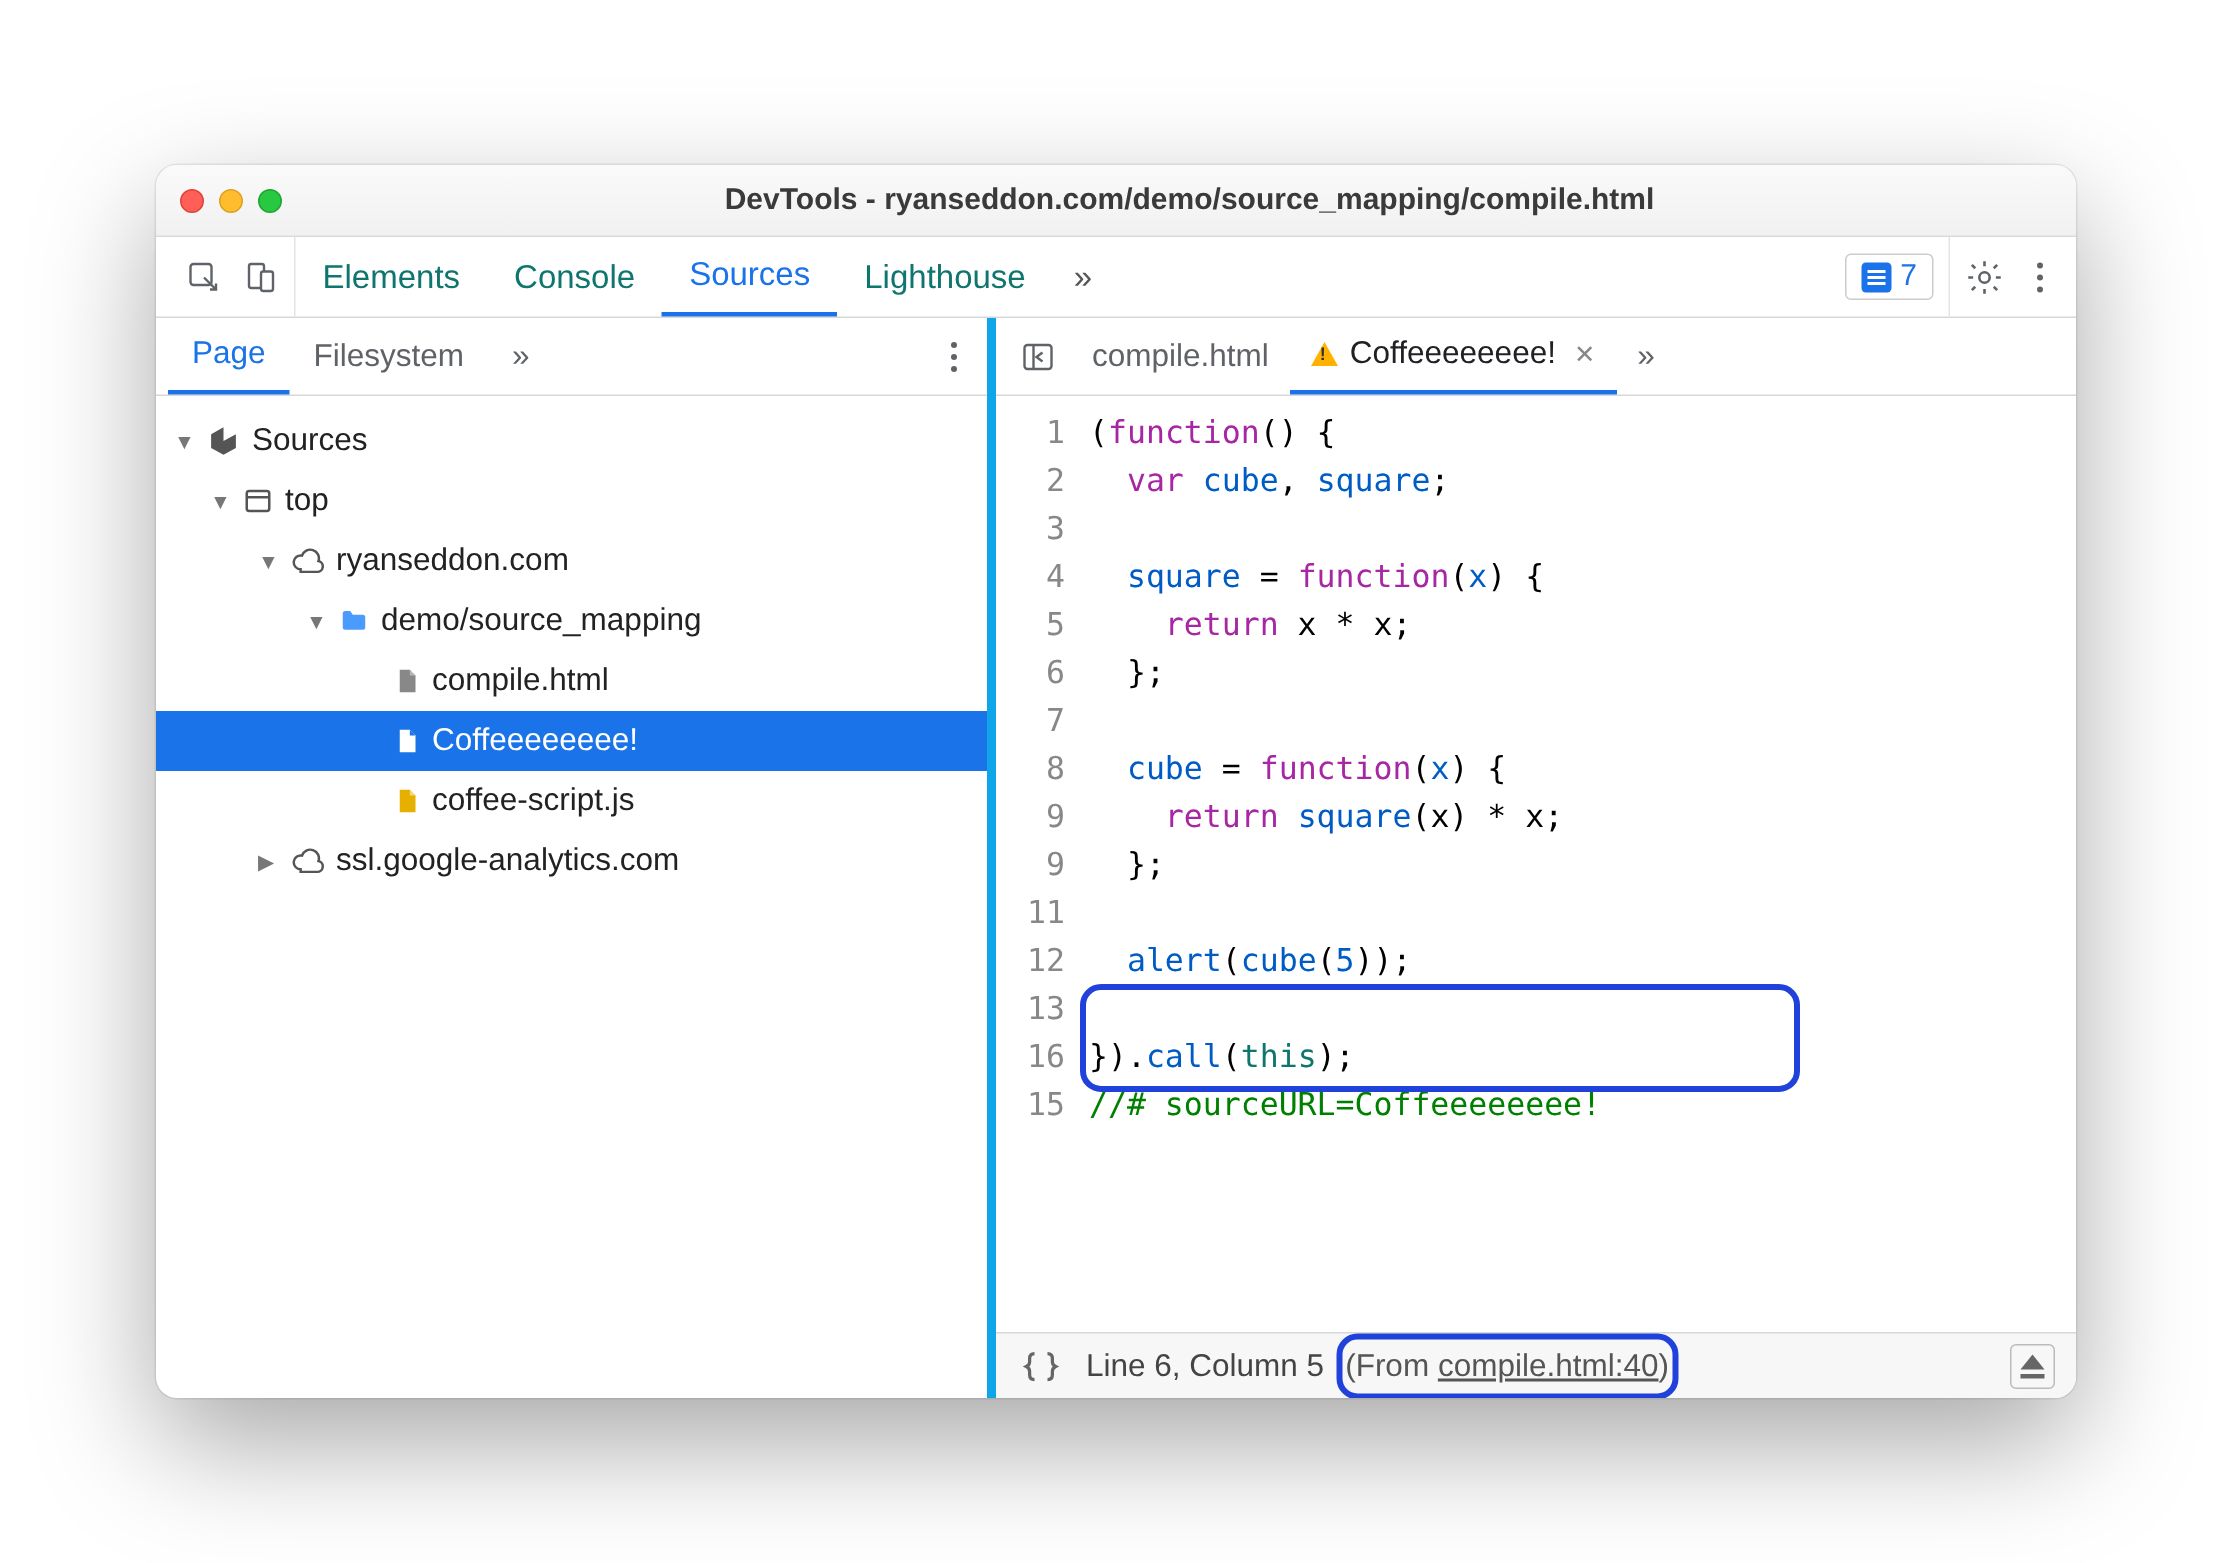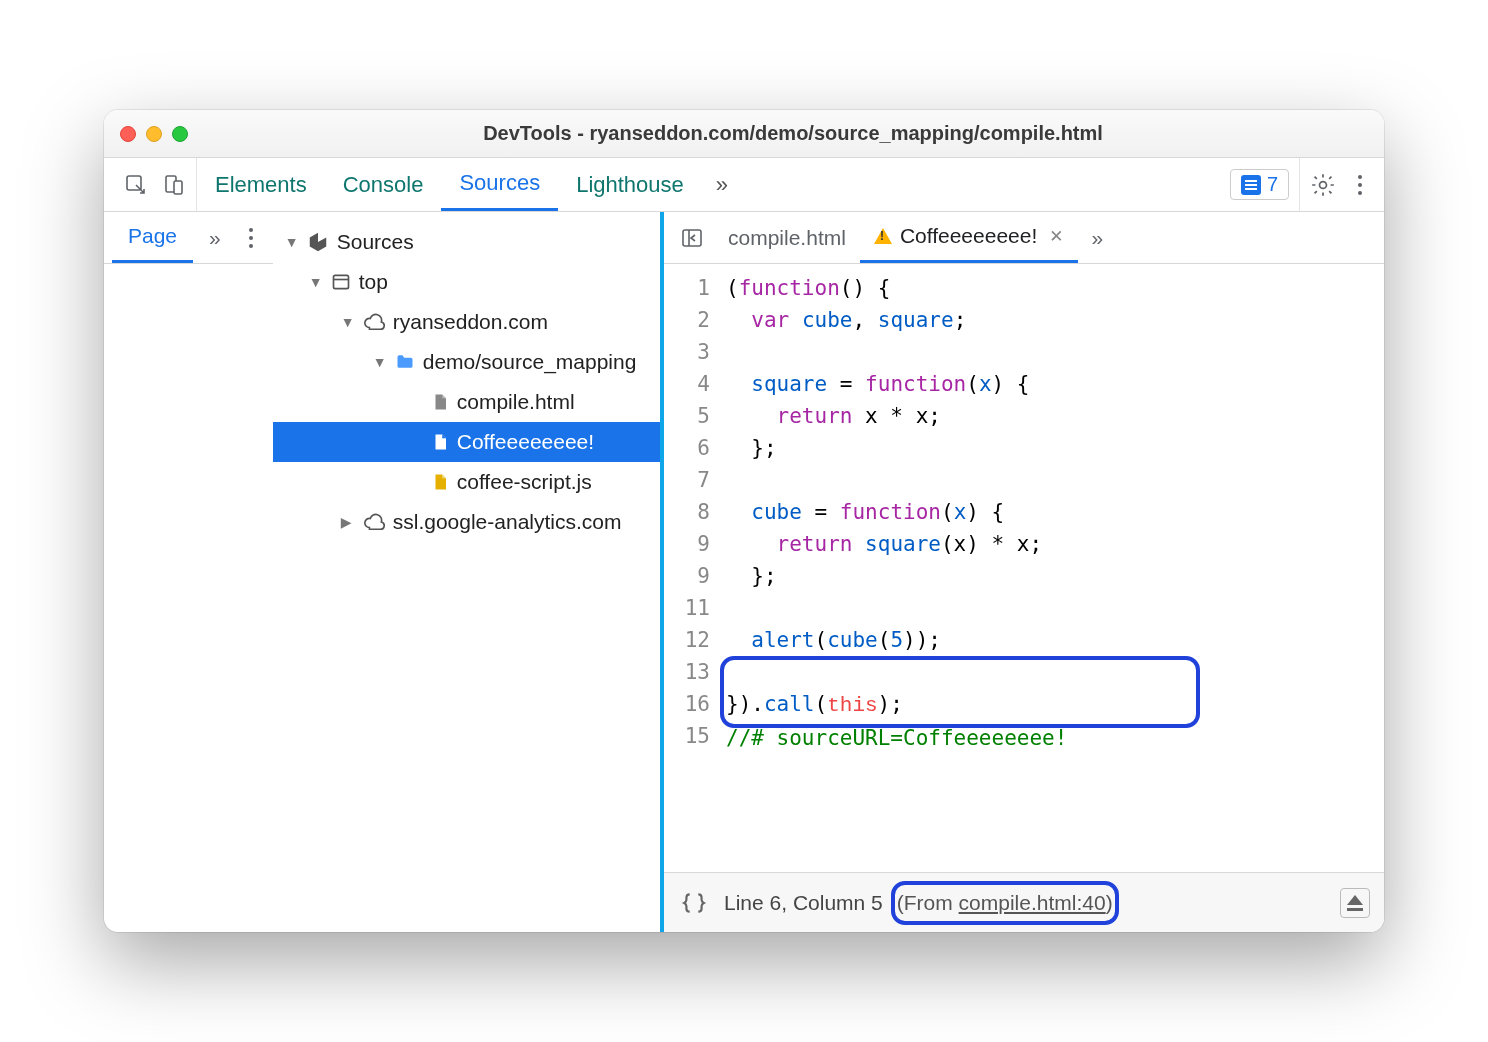--- a/index.html
+++ b/index.html
@@ -46,42 +46,42 @@
 .tab-btn { display:flex; align-items:center; padding:0 18px; font-size:22px; color:#0f766e; cursor:pointer;}
 .tab-btn.active { color:#1a73e8; border-bottom:3px solid #1a73e8;}
 .toolbar .spacer { flex:1;}
 .chevmore { display:flex;align-items:center;padding:0 14px;color:#555;font-size:22px;}
 .issue-badge { display:flex;align-items:center;gap:6px;border:1px solid #ccc;border-radius:4px;padding:3px 10px;font-size:20px;color:#1a73e8;margin:auto 10px;}
 .ico-svg { width:24px;height:24px;fill:none;stroke:#5f6368;stroke-width:1.6;}
 .gear { width:26px;height:26px;}
 .dots { display:flex;flex-direction:column;gap:4px;align-items:center;justify-content:center;padding:0 12px;}
 .dots span{width:4px;height:4px;background:#5f6368;border-radius:50%;}
 .main { display:flex; height: 720px;}
-.sidebar { width:560px; border-right:4px solid #0ea5e9; display:flex; flex-direction:row;}
+.sidebar { width:560px; border-right:6px solid #0ea5e9; display:flex; flex-direction:column;}
 .sidebar-tabs { height:52px;border-bottom:1px solid #d8d8d8;display:flex;align-items:stretch;padding:0 8px;}
 .sidebar-tabs .stab{display:flex;align-items:center;padding:0 16px;font-size:21px;color:#5f6368;cursor:pointer;}
 .sidebar-tabs .stab.active{color:#1a73e8;border-bottom:3px solid #1a73e8;}
 .sidebar-tabs .dots{margin-left:auto;}
 .tree { flex:1; padding:10px 0; font-size:21px; color:#222; overflow:auto;}
 .tree-row { display:flex;align-items:center;height:40px;padding-left:12px;gap:8px;cursor:pointer;}
 .tree-row.selected{background:#1a73e8;color:#fff;}
 .tree-row .twisty{width:14px;display:inline-block;color:#777;font-size:14px;}
 .tree-row.selected .twisty{color:#fff;}
 .indent-1{padding-left:36px;} .indent-2{padding-left:68px;} .indent-3{padding-left:100px;} .indent-4{padding-left:136px;}
 .content { flex:1; display:flex; flex-direction:column;}
 .content-tabs{height:52px;border-bottom:1px solid #d8d8d8;display:flex;align-items:stretch;padding:0 6px;}
 .content-tabs .ctab{display:flex;align-items:center;gap:8px;padding:0 14px;font-size:21px;color:#5f6368;cursor:pointer;}
 .content-tabs .ctab.active{color:#202124;border-bottom:3px solid #1a73e8;}
 .content-tabs .close{font-size:17px;color:#888;margin-left:4px;}
 .dock-ico{display:flex;align-items:center;padding:0 10px;color:#5f6368;}
 .editor { flex:1; display:flex; font-family:Menlo,Consolas,monospace; font-size:21px; line-height:32px; overflow:auto; position:relative;}
 .gutter { width:56px; text-align:right; color:#888; padding:8px 10px 8px 0;}
 .code { padding:8px 10px 8px 6px; position:relative;}
-.code .kw{color:#a626a4;} .code .fn{color:#005cc5;} .code .var{color:#005cc5;} .code .num{color:#005cc5;} .code .comm{color:#008000;} .code .prop{color:#ef4444;font-family:Liberation Mono, monospace;}
-.status { height:60px;border-top:1px solid #d8d8d8;background:#f7f7f7;display:flex;align-items:center;padding:0 14px;gap:14px;font-size:21px;color:#444;}
+.code .kw{color:#a626a4;} .code .fn{color:#005cc5;} .code .var{color:#005cc5;} .code .num{color:#005cc5;} .code .comm{color:#008000;} .code .prop{color:#0f766e;}
+.status { height:44px;border-top:1px solid #d8d8d8;background:#f7f7f7;display:flex;align-items:center;padding:0 14px;gap:14px;font-size:21px;color:#444;}
 .status .from{color:#555;}
 .status .from u{text-decoration:underline;}
 .bracket-left{width:32px;height:32px;display:flex;align-items:center;justify-content:center;}
 .highlight-ring{position:absolute; border:4px solid #2042db; border-radius:14px;}
 .ring1{left:0px; top:392px; width:480px; height:72px;}
 .ring2-wrap{display:inline-block;position:relative;}
 .status .ring{position:absolute;left:-6px;top:-10px;right:-6px;bottom:-10px;border:4px solid #2042db;border-radius:14px;}
 .eject{margin-left:auto;width:30px;height:30px;border:1px solid #bbb;border-radius:4px;display:flex;flex-direction:column;align-items:center;justify-content:center;gap:3px;}
 .eject .tri{width:0;height:0;border-left:8px solid transparent;border-right:8px solid transparent;border-bottom:10px solid #666;}
 .eject .bar{width:16px;height:3px;background:#666;}
@@ -137,20 +137,21 @@
         <span></span>
         <span></span>
       </div>
   </div>
 
   <div class="main">
 
     <div class="sidebar">
       <div class="sidebar-tabs">
         <div class="stab active">Page</div>
+        <div class="stab">Filesystem</div>
         <div class="stab">»</div>
         <div class="dots">
             <span></span>
             <span></span>
             <span></span>
           </div>
       </div>
       <div class="tree">
         <div class="tree-row">
           <span class="twisty">▼</span>

